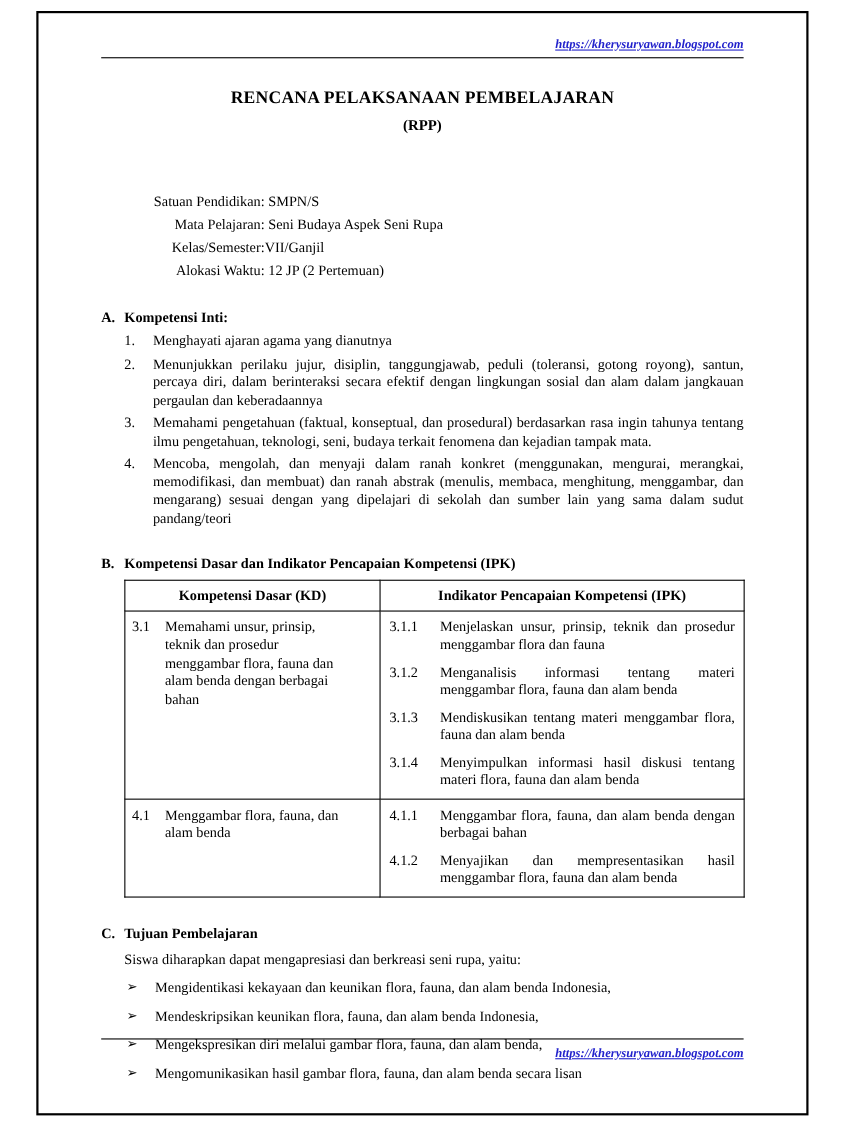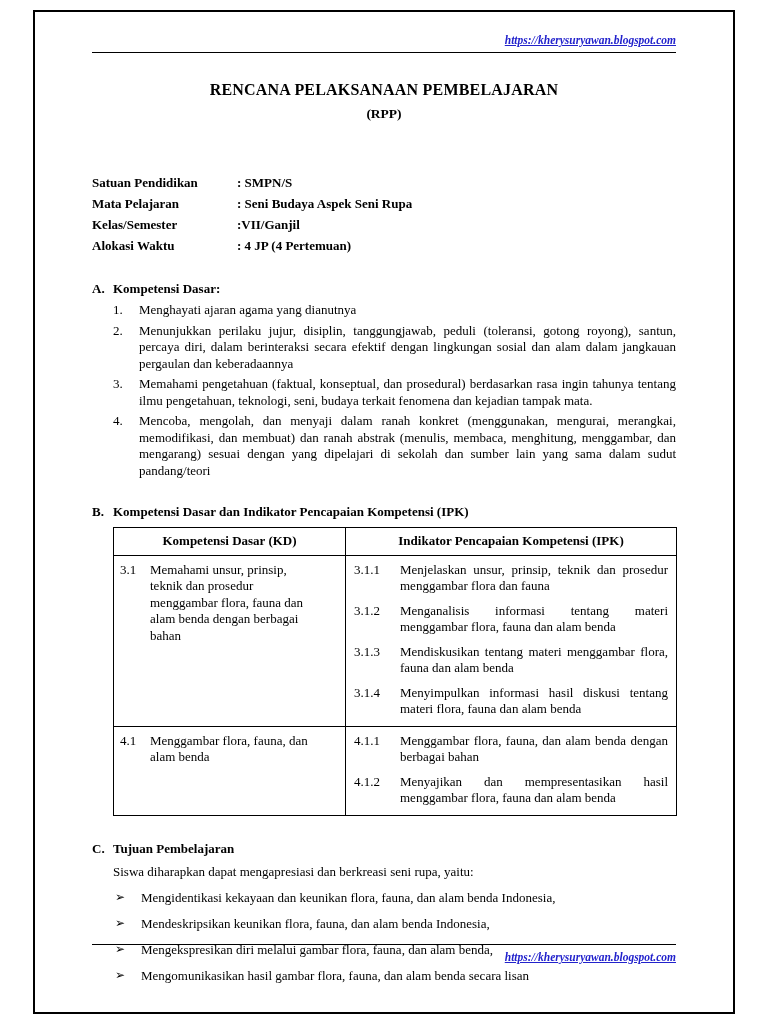--- a/index.html
+++ b/index.html
@@ -26,21 +26,21 @@
     text-decoration:underline;
     cursor:pointer;
     margin-top:32px;
   }
   .rule { border-bottom:1.5px solid #000; margin-top:4px; }
   .titleblock { margin-top:28px; text-align:center; }
   .title1 { font-weight:bold; font-size:16px; letter-spacing:0.2px; }
   .title2 { font-weight:bold; font-size:13.5px; margin-top:7px; }
 
   .info { margin-top:50px; }
-  .info-row { display:flex; line-height:21px; font-weight:bold; }
+  .info-row { display:flex; line-height:21px; font-weight:normal;text-align:right; }
   .info-label { width:145px; flex-shrink:0; }
 
   .section { margin-top:25px; }
   .sec-head { display:flex; font-weight:bold; }
   .sec-label { width:21px; flex-shrink:0; }
 
   .num-list { margin-top:5px; padding-left:21px; }
   .num-item { display:flex; margin-bottom:4px; line-height:16.5px; }
   .num-item .num { width:26px; flex-shrink:0; }
   .num-item .txt { flex:1; text-align:justify; }
@@ -105,28 +105,28 @@
     <div class="info-row">
       <span class="info-label">Mata Pelajaran</span>
       <span class="info-value">: Seni Budaya Aspek Seni Rupa</span>
     </div>
     <div class="info-row">
       <span class="info-label">Kelas/Semester</span>
       <span class="info-value">:VII/Ganjil</span>
     </div>
     <div class="info-row">
       <span class="info-label">Alokasi Waktu</span>
-      <span class="info-value">: 4 JP (4 Pertemuan)</span>
+      <span class="info-value">: 12 JP (2 Pertemuan)</span>
     </div>
   </div>
 
   <div class="section">
     <div class="sec-head">
       <span class="sec-label">A.</span>
-      <span>Kompetensi Dasar:</span>
+      <span>Kompetensi Inti:</span>
     </div>
     <div class="num-list">
       <div class="num-item">
         <span class="num">1.</span>
         <span class="txt">Menghayati ajaran agama yang dianutnya</span>
       </div>
       <div class="num-item">
         <span class="num">2.</span>
         <span class="txt">Menunjukkan perilaku jujur, disiplin, tanggungjawab, peduli (toleransi, gotong royong), santun, percaya diri, dalam berinteraksi secara efektif dengan lingkungan sosial dan alam dalam jangkauan pergaulan dan keberadaannya</span>
       </div>

